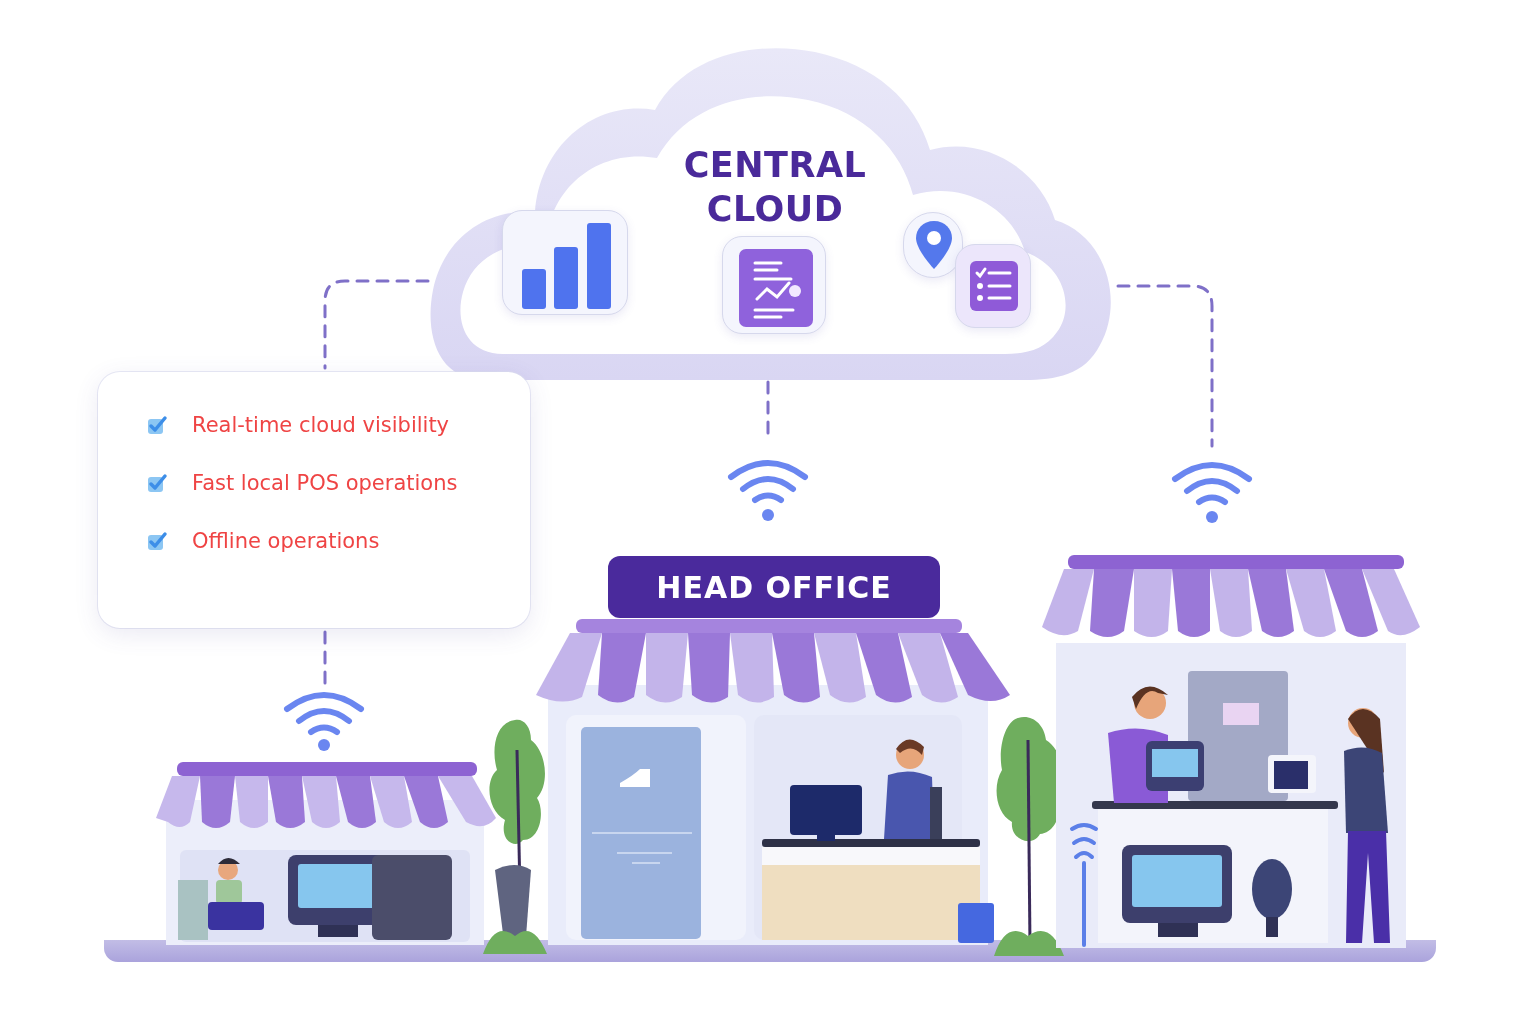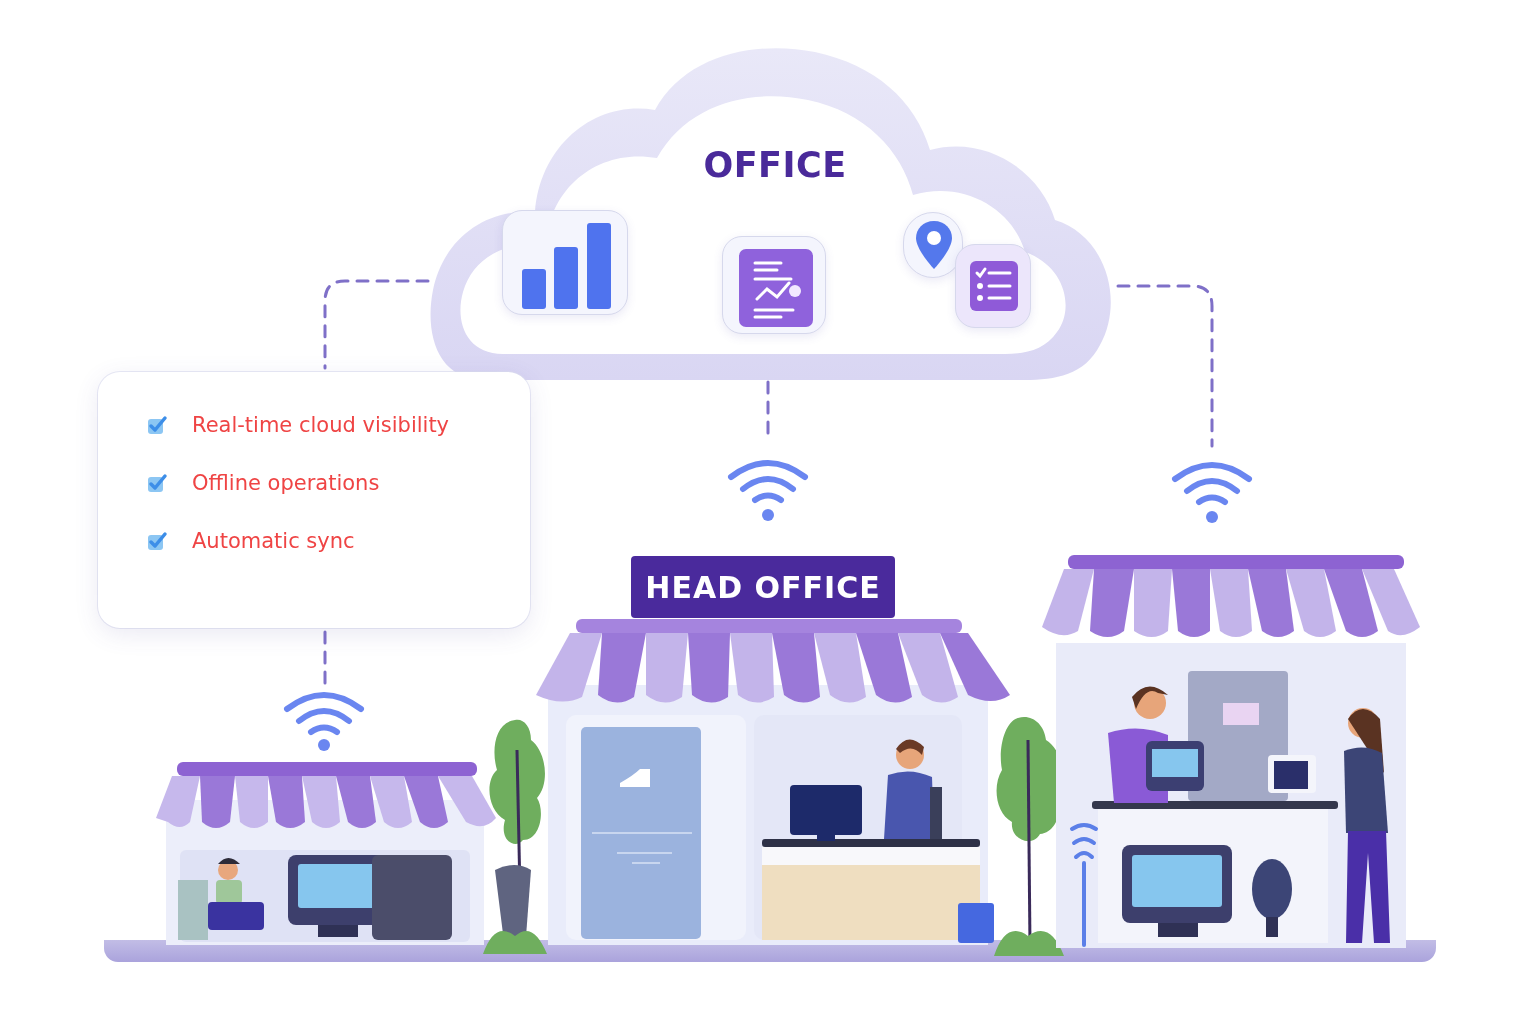--- a/index.html
+++ b/index.html
@@ -39,22 +39,22 @@
     .wifi { position: absolute; width: 90px; height: 70px; }
 
     
     .ground {
       position: absolute; left: 104px; top: 940px; width: 1332px; height: 22px;
       background: linear-gradient(#c2bde6, #aaa3dc); border-radius: 0 0 14px 14px;
     }
 
     
     .ho-sign {
-      position: absolute; left: 631px; top: 556px; width: 264px; height: 62px;
-      background: #4a2a9c; border-radius: 4px; display: flex; align-items: center; justify-content: center;
+      position: absolute; left: 608px; top: 556px; width: 332px; height: 62px;
+      background: #4a2a9c; border-radius: 12px; display: flex; align-items: center; justify-content: center;
     }
     .ho-sign span { color: #ffffff; font-weight: bold; font-size: 30px; letter-spacing: 1px; }
 
     .store-svg { position: absolute; }
   </style>
 </head>
 <body>
 
 <svg class="conn-svg" viewBox="0 0 1536 1024">
   <g fill="none" stroke="#7f70c8" stroke-width="3" stroke-dasharray="11 9" stroke-linecap="round">
@@ -73,21 +73,22 @@
     <linearGradient id="cloudRim" x1="0" y1="0" x2="0" y2="1">
       <stop offset="0" stop-color="#e9e8f8"></stop>
       <stop offset="1" stop-color="#d9d6f3"></stop>
     </linearGradient>
   </defs>
   <path d="M60 340 C10 340 0 290 8 250 C18 200 60 168 110 172 C115 105 170 60 230 70 C260 15 330 0 390 12 C450 25 490 60 505 110 C560 95 615 130 630 180 C680 195 700 260 675 305 C660 335 630 340 600 340 Z" fill="url(#cloudRim)"></path>
   <path d="M78 314 C40 314 30 280 38 252 C48 218 80 200 120 206 C125 145 175 108 232 118 C262 64 325 48 383 60 C440 72 476 110 488 155 C540 140 588 170 600 212 C640 226 650 268 632 292 C620 310 600 314 580 314 Z" fill="#ffffff"></path>
 </svg>
 
 <div class="cloud-title">
-  <div>OFFICE</div>
+  <div>CENTRAL</div>
+  <div>CLOUD</div>
 </div>
 
 <div class="icon-tile tile-chart">
   <svg width="126" height="105" viewBox="0 0 126 105">
     <rect x="19" y="58" width="24" height="40" rx="3" fill="#4f73ee"></rect>
     <rect x="51" y="36" width="24" height="62" rx="3" fill="#4f73ee"></rect>
     <rect x="84" y="12" width="24" height="86" rx="3" fill="#4f73ee"></rect>
   </svg>
 </div>
 
@@ -133,28 +134,28 @@
       <rect x="2" y="5" width="15" height="15" rx="3" fill="#8cc6f3"></rect>
       <polyline points="5,12 9,16 19,4" fill="none" stroke="#3d8ee8" stroke-width="3.5" stroke-linecap="round" stroke-linejoin="round"></polyline>
     </svg>
     <span class="feature-label">Real-time cloud visibility</span>
   </div>
   <div class="feature-row">
     <svg class="feature-check" viewBox="0 0 22 22">
       <rect x="2" y="5" width="15" height="15" rx="3" fill="#8cc6f3"></rect>
       <polyline points="5,12 9,16 19,4" fill="none" stroke="#3d8ee8" stroke-width="3.5" stroke-linecap="round" stroke-linejoin="round"></polyline>
     </svg>
-    <span class="feature-label">Offline operations</span>
+    <span class="feature-label">Fast local POS operations</span>
   </div>
   <div class="feature-row">
     <svg class="feature-check" viewBox="0 0 22 22">
       <rect x="2" y="5" width="15" height="15" rx="3" fill="#8cc6f3"></rect>
       <polyline points="5,12 9,16 19,4" fill="none" stroke="#3d8ee8" stroke-width="3.5" stroke-linecap="round" stroke-linejoin="round"></polyline>
     </svg>
-    <span class="feature-label">Automatic sync</span>
+    <span class="feature-label">Offline operations</span>
   </div>
 </div>
 
 <svg class="wifi" style="left:279px; top:685px;" viewBox="0 0 90 70">
   <g fill="none" stroke="#6a86f0" stroke-width="6" stroke-linecap="round">
     <path d="M8 24 Q45 -4 82 24"></path>
       <path d="M20 36 Q45 16 70 36"></path>
       <path d="M32 47 Q45 38 58 47"></path>
   </g>
     <circle cx="45" cy="60" r="6" fill="#6a86f0"></circle>

